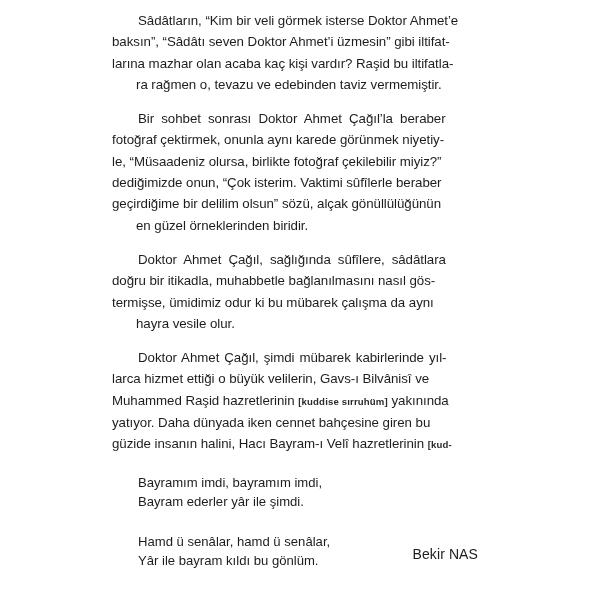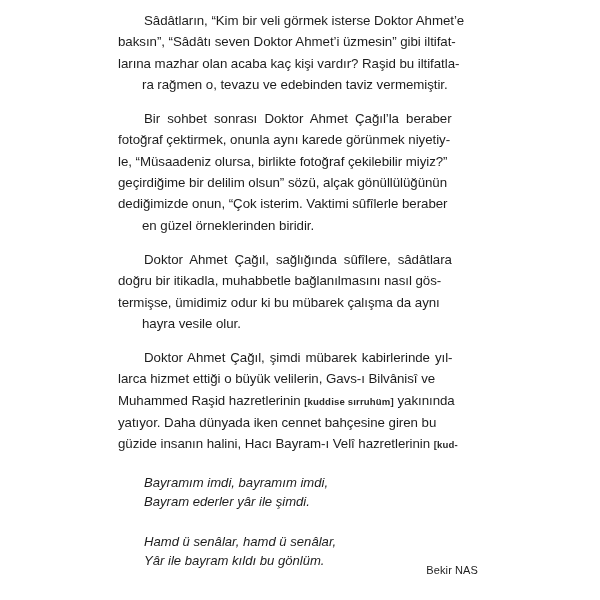--- a/index.html
+++ b/index.html
@@ -20,21 +20,21 @@
     position: relative;
     width: 600px;
     height: 600px;
     background: #ffffff;
     box-sizing: border-box;
   }
 
   
   #text-block {
     position: absolute;
-    left: 118px;
+    left: 112px;
     top: 10px;
     width: 360px;
   }
 
   .para {
     margin: 0 0 13px 0;
     font-size: 13.3px;
     line-height: 21.3px;
     color: #1d1d1d;
     letter-spacing: -0.05px;
@@ -65,44 +65,43 @@
     letter-spacing: 0.15px;
     color: #2a2a2a;
     vertical-align: baseline;
     font-weight: bold;
   }
 
   
   #poem {
     margin: 17px 0 0 0;
     padding-left: 26px;
-    font-style: italic;
     font-size: 13.1px;
     line-height: 19.5px;
     color: #1d1d1d;
   }
   .stanza {
     margin: 0 0 20px 0;
   }
   .stanza:last-child {
     margin-bottom: 12px;
   }
   .verse {
     display: block;
     white-space: nowrap;
   }
 
   
   #signature {
     position: absolute;
     left: 118px;
-    top: 561px;
+    top: 545px;
     width: 360px;
     text-align: right;
-    font-size: 11px;
+    font-size: 14px;
     line-height: 18px;
     color: #1d1d1d;
     letter-spacing: 0.1px;
   }
 </style>
 </head>
 <body>
 
 <div id="page">
 
@@ -116,22 +115,22 @@
       <span class="line">larına mazhar olan acaba kaç kişi vardır? Raşid bu iltifatla-</span>
       <span class="line last">ra rağmen o, tevazu ve edebinden taviz vermemiştir.</span>
     </p>
 
     <p class="para">
       <span class="line just">
         <span class="w" style="padding-left: 26px; word-spacing: 3.5px;">Bir sohbet sonrası Doktor Ahmet Çağıl’la beraber</span>
       </span>
       <span class="line">fotoğraf çektirmek, onunla aynı karede görünmek niyetiy-</span>
       <span class="line">le, “Müsaadeniz olursa, birlikte fotoğraf çekilebilir miyiz?”</span>
+      <span class="line">dediğimizde onun, “Çok isterim. Vaktimi sûfîlerle beraber</span>
       <span class="line">geçirdiğime bir delilim olsun” sözü, alçak gönüllülüğünün</span>
-      <span class="line">dediğimizde onun, “Çok isterim. Vaktimi sûfîlerle beraber</span>
       <span class="line last">en güzel örneklerinden biridir.</span>
     </p>
 
     <p class="para">
       <span class="line just">
         <span class="w" style="padding-left: 26px; word-spacing: 3.4px;">Doktor Ahmet Çağıl, sağlığında sûfîlere, sâdâtlara</span>
       </span>
       <span class="line">doğru bir itikadla, muhabbetle bağlanılmasını nasıl gös-</span>
       <span class="line">termişse, ümidimiz odur ki bu mübarek çalışma da aynı</span>
       <span class="line last">hayra vesile olur.</span>

